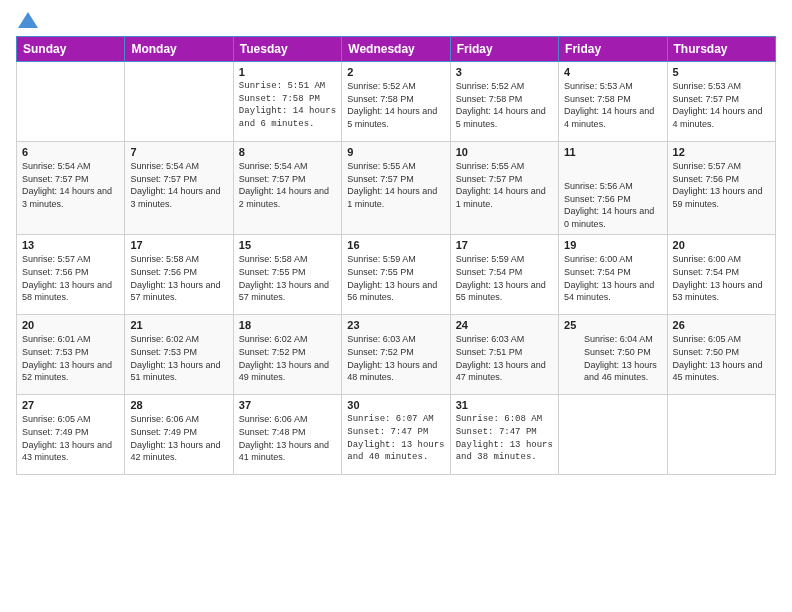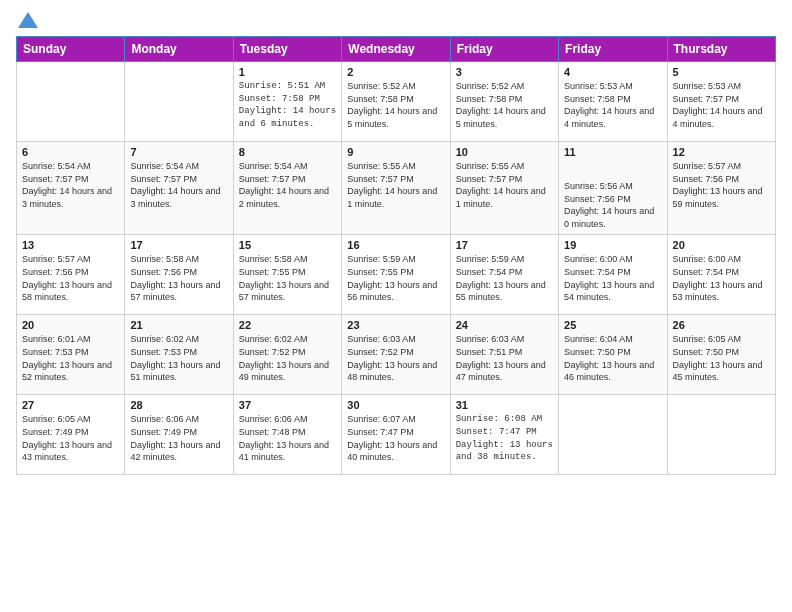--- a/index.html
+++ b/index.html
@@ -263,40 +263,40 @@
 Sunset: 7:53 PM
 Daylight: 13 hours and 52 minutes.</div>
           </td>
           <td>
             <span class="day-number">21</span>
             <div class="day-info" style="white-space: pre-line;">Sunrise: 6:02 AM
 Sunset: 7:53 PM
 Daylight: 13 hours and 51 minutes.</div>
           </td>
           <td>
-            <span class="day-number">22</span>
+            <span class="day-number">18</span>
             <div class="day-info" style="white-space: pre-line;">Sunrise: 6:02 AM
 Sunset: 7:52 PM
 Daylight: 13 hours and 49 minutes.</div>
           </td>
           <td>
             <span class="day-number">23</span>
             <div class="day-info" style="white-space: pre-line;">Sunrise: 6:03 AM
 Sunset: 7:52 PM
 Daylight: 13 hours and 48 minutes.</div>
           </td>
           <td>
             <span class="day-number">24</span>
             <div class="day-info" style="white-space: pre-line;">Sunrise: 6:03 AM
 Sunset: 7:51 PM
 Daylight: 13 hours and 47 minutes.</div>
           </td>
           <td>
             <span class="day-number">25</span>
-            <div class="day-info" style="white-space: pre-line;">Sunrise: 6:04 AM
+            <div class="day-info" style="white-space: pre-line; margin-left: 20px;">Sunrise: 6:04 AM
 Sunset: 7:50 PM
 Daylight: 13 hours and 46 minutes.</div>
           </td>
           <td>
             <span class="day-number">26</span>
             <div class="day-info" style="white-space: pre-line;">Sunrise: 6:05 AM
 Sunset: 7:50 PM
 Daylight: 13 hours and 45 minutes.</div>
           </td>
         </tr>
@@ -314,21 +314,21 @@
 Daylight: 13 hours and 42 minutes.</div>
           </td>
           <td>
             <span class="day-number">37</span>
             <div class="day-info" style="white-space: pre-line;">Sunrise: 6:06 AM
 Sunset: 7:48 PM
 Daylight: 13 hours and 41 minutes.</div>
           </td>
           <td>
             <span class="day-number">30</span>
-            <div class="day-info" style="white-space: pre-line;">Sunrise: 6:07 AM
+            <div class="day-info" style="white-space: pre-line; font-family: Liberation Mono, monospace;">Sunrise: 6:07 AM
 Sunset: 7:47 PM
 Daylight: 13 hours and 40 minutes.</div>
           </td>
           <td>
             <span class="day-number">31</span>
             <div class="day-info" style="white-space: pre-line; font-family: Liberation Mono, monospace;">Sunrise: 6:08 AM
 Sunset: 7:47 PM
 Daylight: 13 hours and 38 minutes.</div>
           </td>
           <td class="empty-cell"></td>

